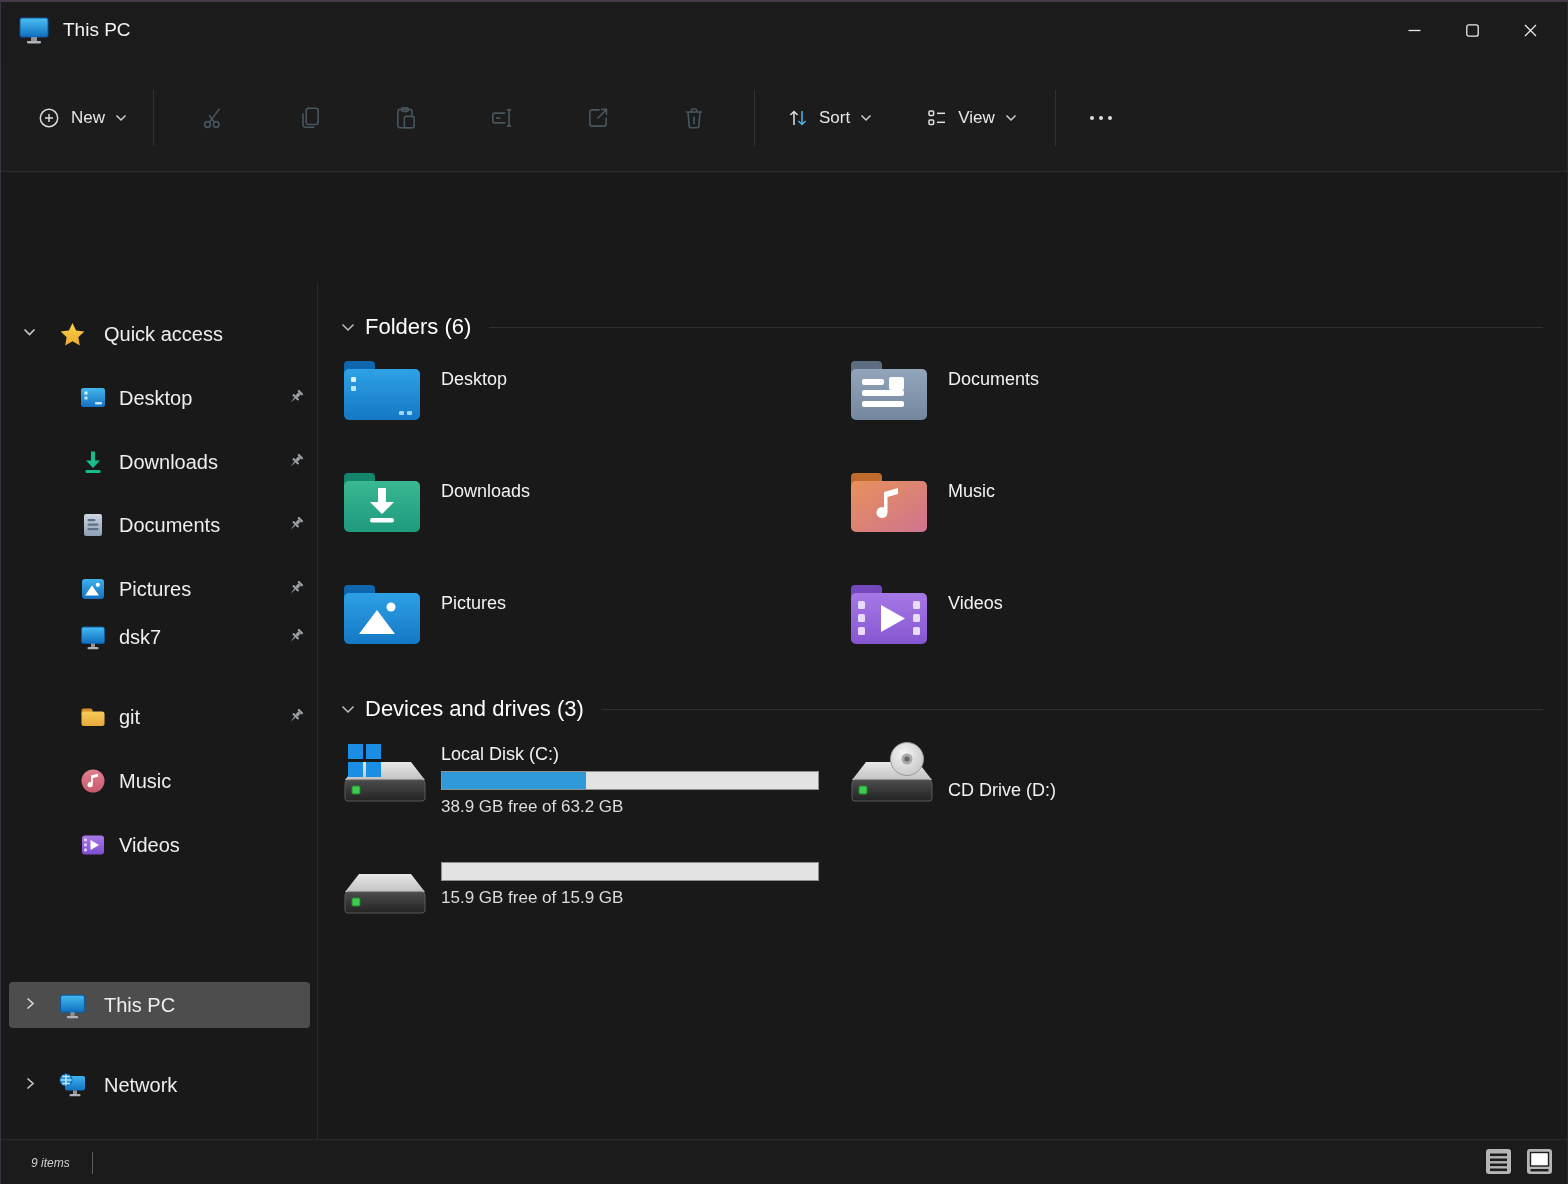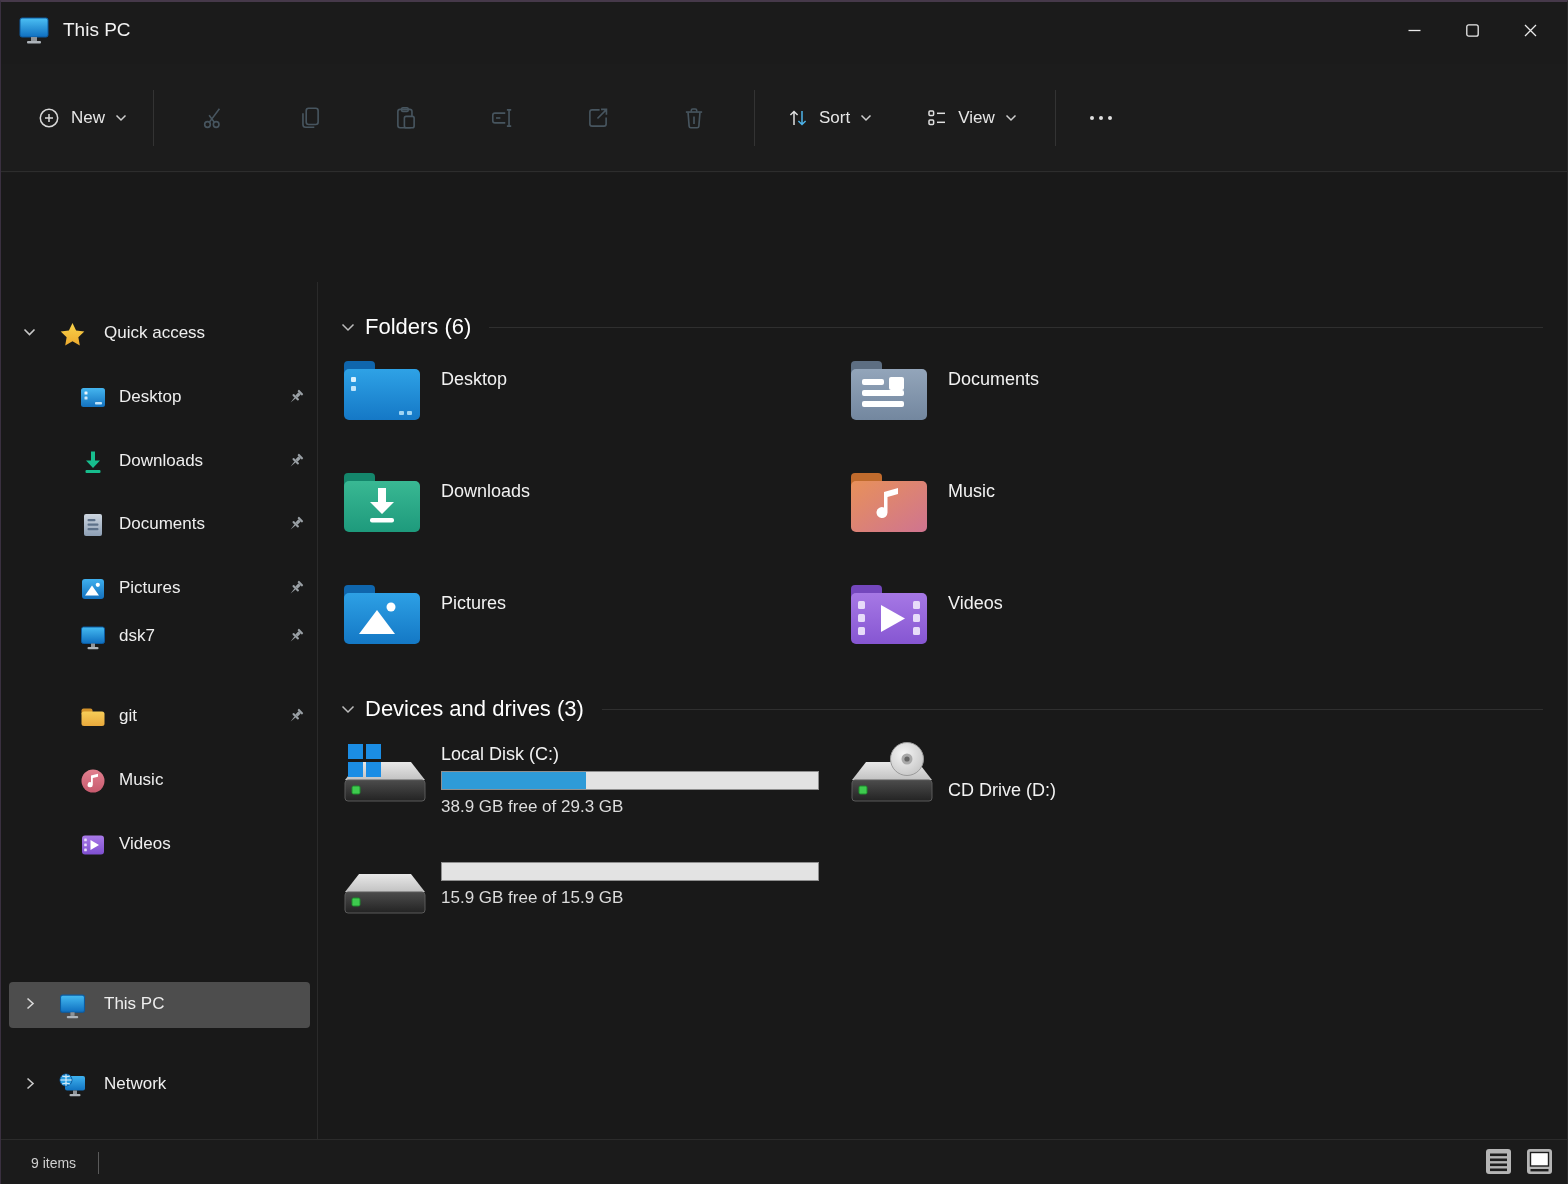--- a/index.html
+++ b/index.html
@@ -42,21 +42,21 @@
   }
   .searchbox .ph { font-size:17px; color:#8f8f8f; }
   
   .bodyarea { position:absolute; top:280px; left:0; right:0; bottom:45px; background:#191919; }
   .sidebar { position:absolute; left:0; top:0; bottom:0; width:317px; border-right:1px solid #2a2a2a; }
   .side-row { position:absolute; left:0; width:317px; height:46px; }
   .side-row .chev { position:absolute; left:22px; top:17px; }
   .side-row .chev2 { position:absolute; left:25px; top:15px; }
   .side-row .ico-top { position:absolute; left:58px; top:10px; }
   .side-row .ico-child { position:absolute; left:79px; top:10px; }
-  .side-row .lbl { position:absolute; font-size:17px; color:#eeeeee; top:12px; }
+  .side-row .lbl { position:absolute; font-size:20px; color:#eeeeee; top:12px; }
   .side-row .lbl-top { left:103px; }
   .side-row .lbl-child { left:118px; }
   .side-row .pin { position:absolute; left:286px; top:14px; }
   .side-sel { position:absolute; left:8px; right:8px; top:0; bottom:0; background:#4d4d4d; border-radius:4px; }
   .content { position:absolute; left:318px; top:0; right:0; bottom:0; }
   .sec-head { position:absolute; left:22px; right:24px; height:30px; display:flex; align-items:center; gap:10px; }
   .sec-head .sec-title { font-size:22px; color:#ffffff; white-space:nowrap; }
   .sec-head .rule { flex:1; height:1px; background:#2f2f2f; margin-left:8px; }
   .tiles { position:absolute; left:22px; display:grid; grid-template-columns:507px 507px; }
   .tile { display:flex; height:82px; margin-bottom:30px; border-radius:4px; }
@@ -66,21 +66,21 @@
   .dtile .dicon { width:86px; flex:0 0 86px; margin-top:8px; }
   .dtile .dinfo { margin-left:14px; padding-top:10px; }
   .dtile .dname { font-size:18px; color:#f2f2f2; }
   .dtile .dname-center { margin-top:36px; }
   .bar { width:378px; height:19px; background:#e3e3e3; border:1px solid #8f8f8f; margin-top:6px; }
   .bar .fill { height:100%; background:#2e9bd8; }
   .dfree { font-size:17px; color:#dcdcdc; margin-top:7px; }
   
   .statusbar { position:absolute; left:0; right:0; bottom:0; height:45px; background:#1b1b1b; border-top:1px solid #2b2b2b; }
   .status-left { position:absolute; left:30px; top:12px; display:flex; align-items:center; gap:22px; }
-  .status-count { font-size:14px; color:#cfcfcf; }
+  .status-count { font-size:12px; color:#cfcfcf;font-style:italic; }
   .status-div { width:1px; height:22px; background:#5a5a5a; }
   .status-views { position:absolute; right:14px; top:8px; display:flex; gap:14px; }
   svg { display:block; }
 </style>
 </head>
 <body>
 
 <div class="window">
 
   <div class="titlebar">
@@ -733,21 +733,21 @@
               <rect x="25" y="2" width="15" height="15" fill="#1b8de4"></rect>
               <rect x="7" y="20" width="15" height="15" fill="#1b8de4"></rect>
               <rect x="25" y="20" width="15" height="15" fill="#1b8de4"></rect>
             </svg>
           </span>
           <span class="dinfo">
             <span class="dname" style="display:block;">Local Disk (C:)</span>
             <span class="bar" style="display:block;">
               <span class="fill" style="display: block; width: 38.4%;"></span>
             </span>
-            <span class="dfree" style="display:block;">38.9 GB free of 29.3 GB</span>
+            <span class="dfree" style="display:block;">38.9 GB free of 63.2 GB</span>
           </span>
         </div>
 
         <div class="dtile">
           <span class="dicon">
             <svg width="86" height="64" viewBox="0 0 86 64">
               <defs>
                 <linearGradient id="gdt2" x1="0" y1="0" x2="0" y2="1">
                     <stop offset="0" stop-color="#e8e8e8"></stop>
                     <stop offset="1" stop-color="#c2c2c2"></stop>

